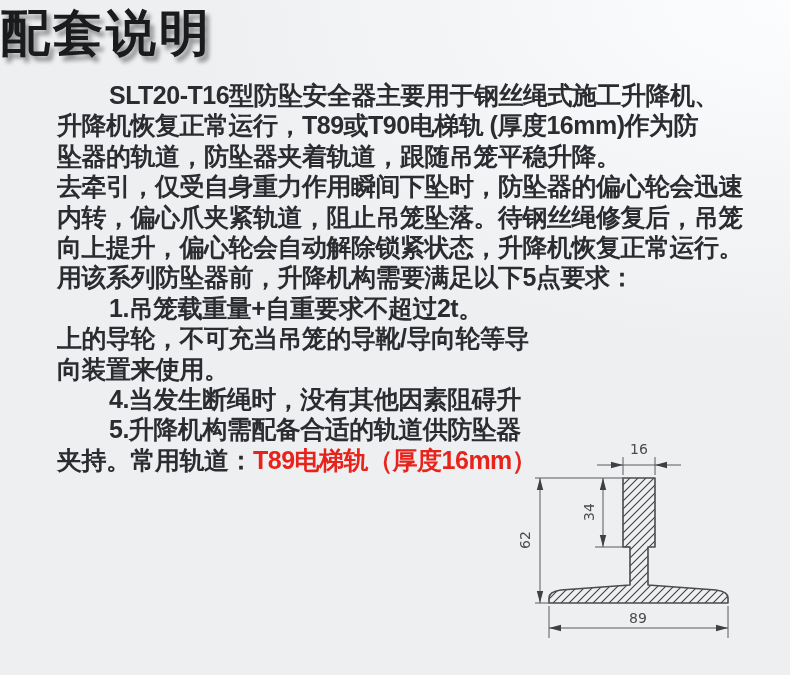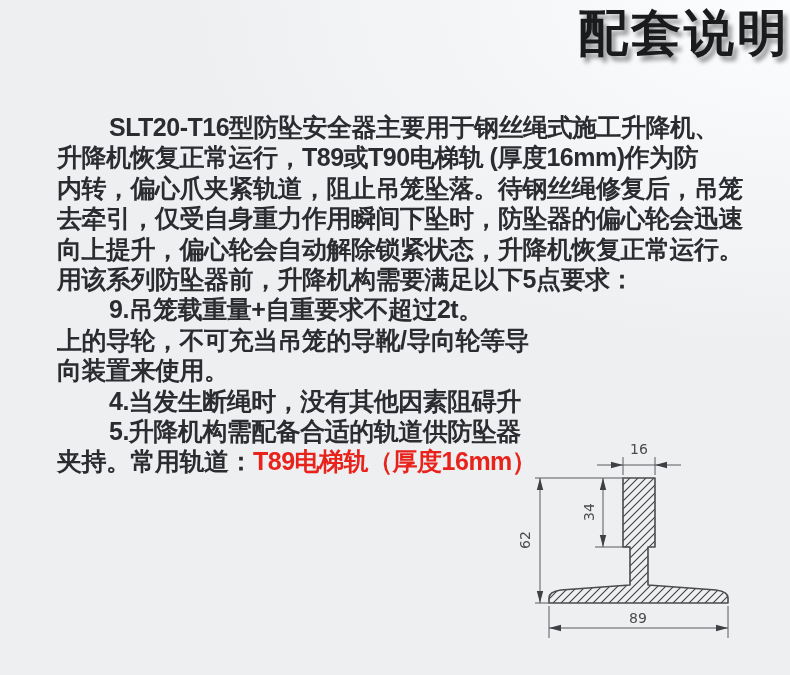--- a/index.html
+++ b/index.html
@@ -7,31 +7,31 @@
     position:relative;
     width:790px;height:675px;
     overflow:hidden;
     background:
       radial-gradient(900px 520px at 100% 0%, #fcfdfe 0%, #f3f5f6 38%, #edeff1 68%);
     font-family:"Liberation Sans","DejaVu Sans",sans-serif;
   }
   .title{
     position:absolute;
     left:0;top:4px;width:790px;
-    text-align:right;
+    text-align:left;
     font-size:50px;
     line-height:58px;
     font-weight:900;
     letter-spacing:3px;
     color:#1a1b1d;
     text-shadow:4px 5px 4px rgba(0,0,0,0.40);
   }
   .body-text{
     position:absolute;
-    left:57px;top:80px;width:700px;margin-top:32px;
+    left:57px;top:80px;width:700px;
   }
   .line{
     height:30.4px;
     line-height:30.4px;
     white-space:nowrap;
     font-size:25px;
     font-weight:700;
     letter-spacing:-0.5px;
     color:#2b2c30;
   }
@@ -52,25 +52,26 @@
 </head>
 <body>
 
 <div id="page">
 
   <div class="title">配套说明</div>
 
   <div class="body-text">
     <div class="line indent">SLT20-T16型防坠安全器主要用于钢丝绳式施工升降机、</div>
     <div class="line">升降机恢复正常运行，T89或T90电梯轨 (厚度16mm)作为防</div>
+    <div class="line">坠器的轨道，防坠器夹着轨道，跟随吊笼平稳升降。</div>
+    <div class="line">去牵引，仅受自身重力作用瞬间下坠时，防坠器的偏心轮会迅速</div>
     <div class="line">内转，偏心爪夹紧轨道，阻止吊笼坠落。待钢丝绳修复后，吊笼</div>
-    <div class="line">去牵引，仅受自身重力作用瞬间下坠时，防坠器的偏心轮会迅速</div>
     <div class="line">向上提升，偏心轮会自动解除锁紧状态，升降机恢复正常运行。</div>
     <div class="line">用该系列防坠器前，升降机构需要满足以下5点要求：</div>
-    <div class="line indent">9.吊笼载重量+自重要求不超过2t。</div>
+    <div class="line indent">1.吊笼载重量+自重要求不超过2t。</div>
     <div class="line">上的导轮，不可充当吊笼的导靴/导向轮等导</div>
     <div class="line">向装置来使用。</div>
     <div class="line indent">4.当发生断绳时，没有其他因素阻碍升</div>
     <div class="line indent">5.升降机构需配备合适的轨道供防坠器</div>
     <div class="line">
       <span>夹持。常用轨道：</span><span class="hl-red">T89电梯轨（厚度16mm）</span>
     </div>
   </div>
 
   <svg class="diagram" viewBox="0 0 272 237">

